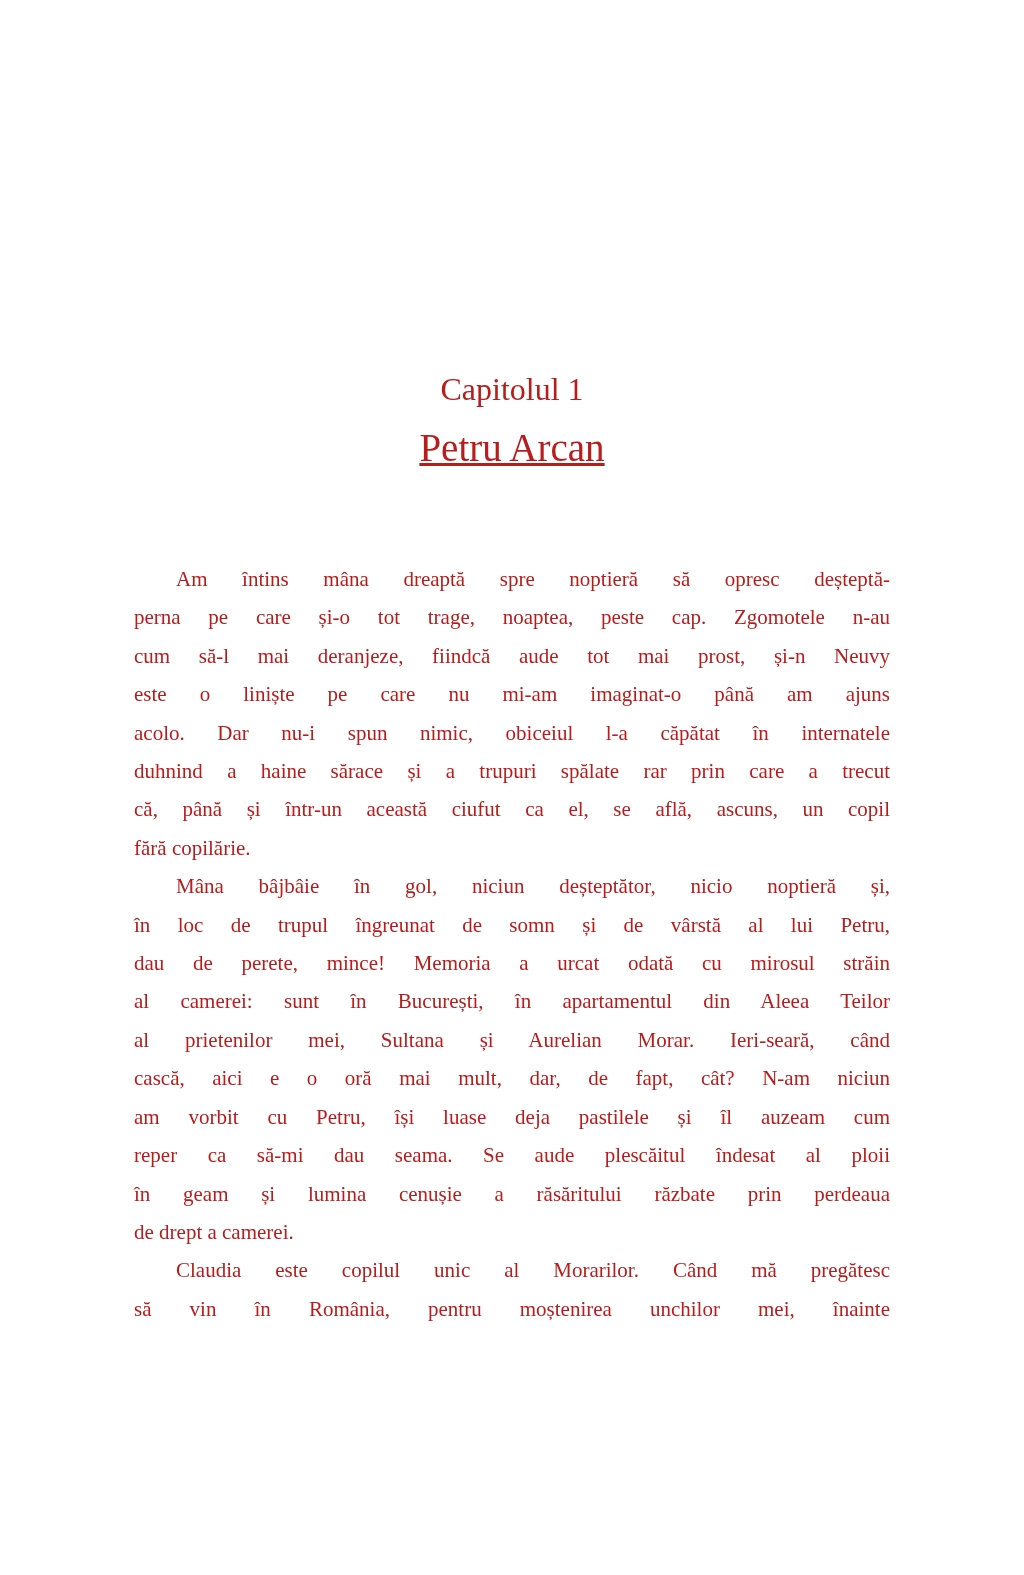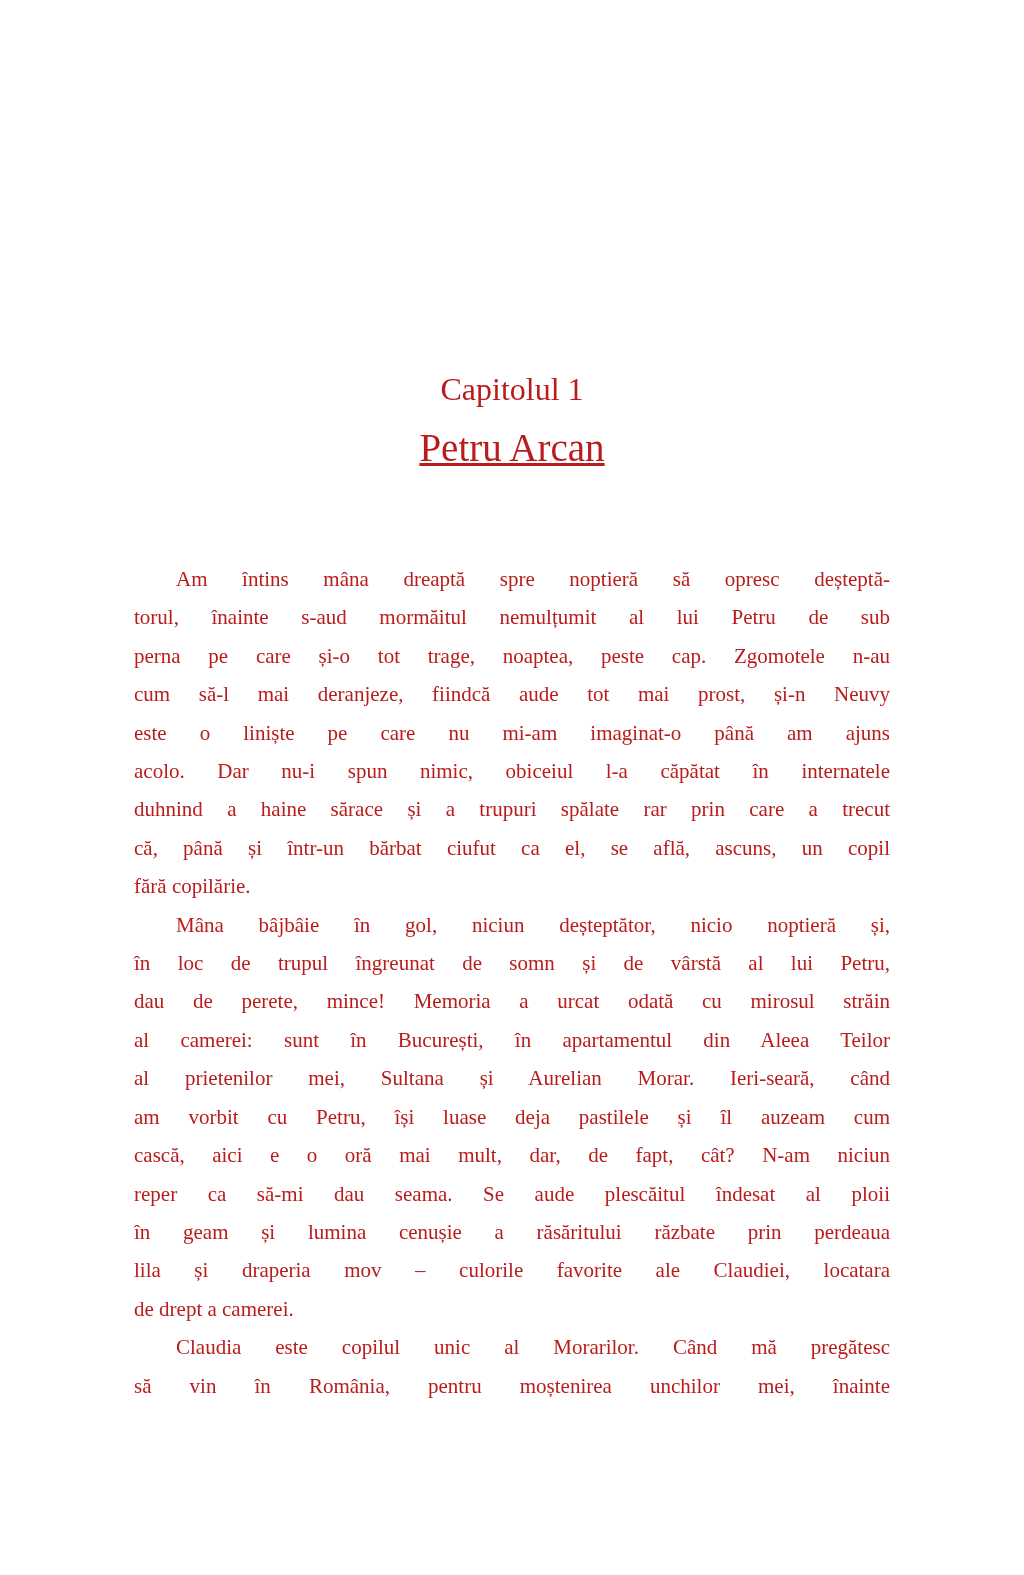--- a/index.html
+++ b/index.html
@@ -61,40 +61,38 @@
 </style>
 </head>
 <body>
 
 <div class="book-page">
   <div class="chapter-heading">Capitolul 1</div>
   <div class="chapter-title">Petru Arcan</div>
   <div class="text-block">
       <div class="paragraph">
         <div class="text-line first-line"><span>Am întins mâna dreaptă spre noptieră să opresc deșteptă-</span></div>
-        <div class="text-line"><span>torul, înainte s-aud mormăitul nemulțumit al lui Petru de sub</span></div>
         <div class="text-line"><span>perna pe care și-o tot trage, noaptea, peste cap. Zgomotele n-au</span></div>
         <div class="text-line"><span>cum să-l mai deranjeze, fiindcă aude tot mai prost, și-n Neuvy</span></div>
         <div class="text-line"><span>este o liniște pe care nu mi-am imaginat-o până am ajuns</span></div>
         <div class="text-line"><span>acolo. Dar nu-i spun nimic, obiceiul l-a căpătat în internatele</span></div>
         <div class="text-line"><span>duhnind a haine sărace și a trupuri spălate rar prin care a trecut</span></div>
-        <div class="text-line"><span>că, până și într-un bărbat ciufut ca el, se află, ascuns, un copil</span></div>
+        <div class="text-line"><span>că, până și într-un această ciufut ca el, se află, ascuns, un copil</span></div>
         <div class="text-line last-line"><span>fără copilărie.</span></div>
       </div>
       <div class="paragraph">
         <div class="text-line first-line"><span>Mâna bâjbâie în gol, niciun deșteptător, nicio noptieră și,</span></div>
         <div class="text-line"><span>în loc de trupul îngreunat de somn și de vârstă al lui Petru,</span></div>
         <div class="text-line"><span>dau de perete, </span><span class="italic">mince</span><span>! Memoria a urcat odată cu mirosul străin</span></div>
         <div class="text-line"><span>al camerei: sunt în București, în apartamentul din Aleea Teilor</span></div>
         <div class="text-line"><span>al prietenilor mei, Sultana și Aurelian Morar. Ieri-seară, când</span></div>
+        <div class="text-line"><span>cască, aici e o oră mai mult, dar, de fapt, cât? N-am niciun</span></div>
         <div class="text-line"><span>am vorbit cu Petru, își luase deja pastilele și îl auzeam cum</span></div>
-        <div class="text-line"><span>cască, aici e o oră mai mult, dar, de fapt, cât? N-am niciun</span></div>
         <div class="text-line"><span>reper ca să-mi dau seama. Se aude plescăitul îndesat al ploii</span></div>
         <div class="text-line"><span>în geam și lumina cenușie a răsăritului răzbate prin perdeaua</span></div>
-        <div class="text-line"><span>lila și draperia mov – culorile favorite ale Claudiei, locatara</span></div>
         <div class="text-line last-line"><span>de drept a camerei.</span></div>
       </div>
       <div class="paragraph">
         <div class="text-line first-line"><span>Claudia este copilul unic al Morarilor. Când mă pregătesc</span></div>
         <div class="text-line"><span>să vin în România, pentru moștenirea unchilor mei, înainte</span></div>
       </div>
     </div>
 </div>
 
 </body></html>

